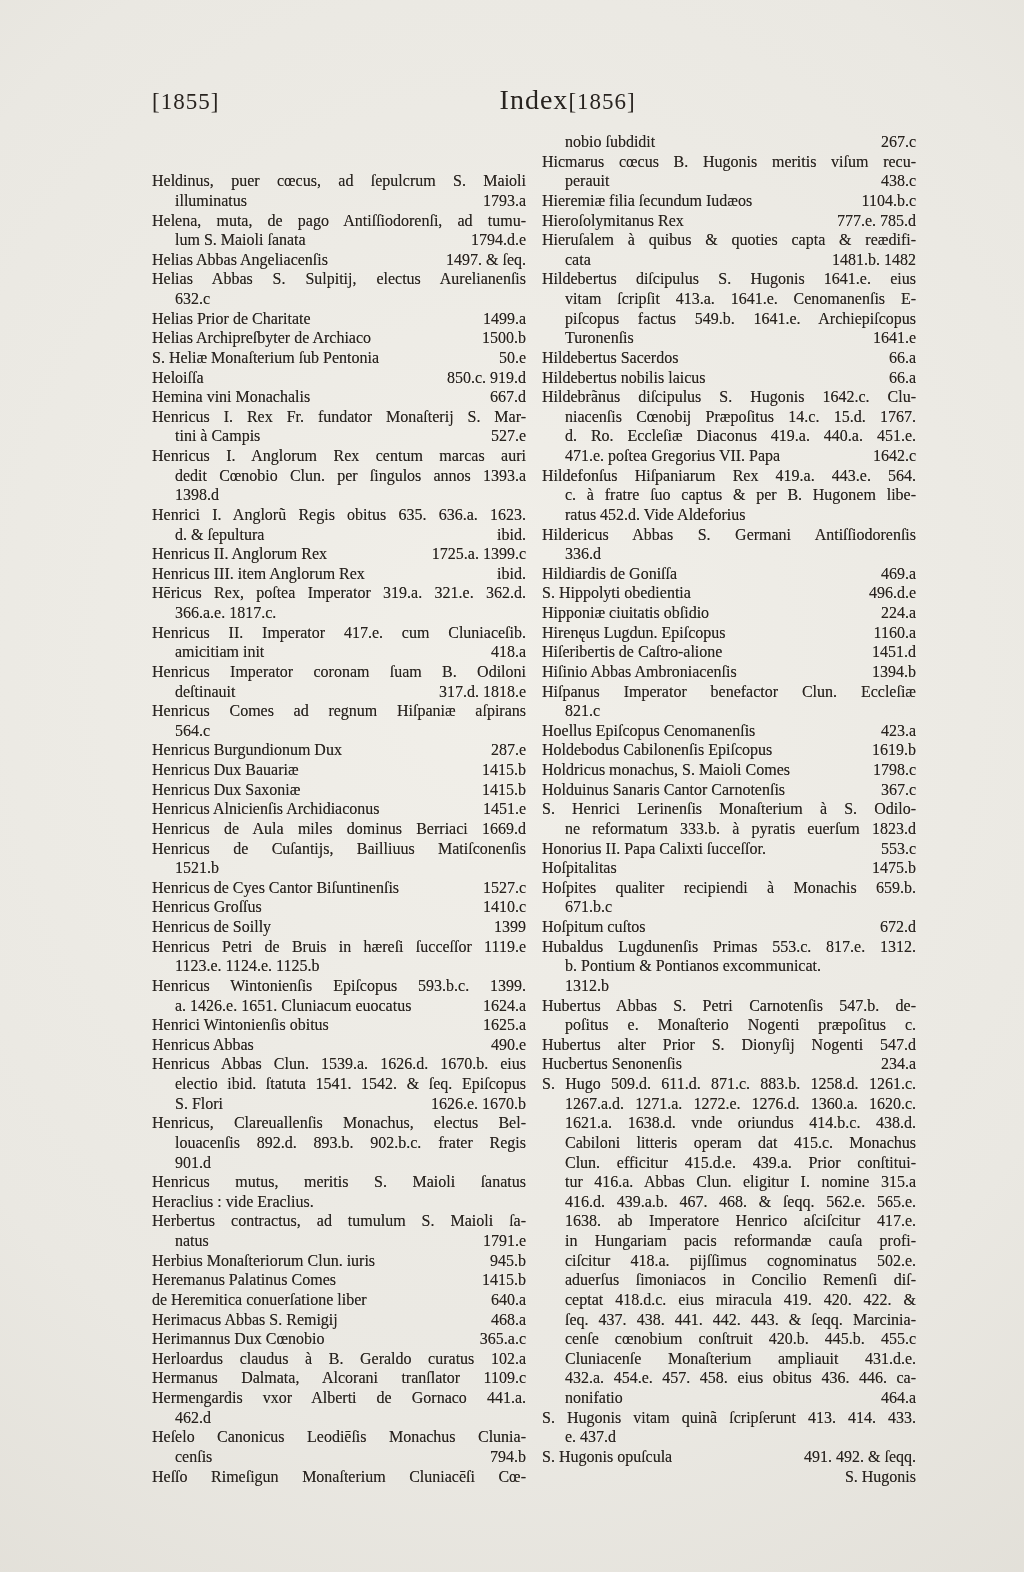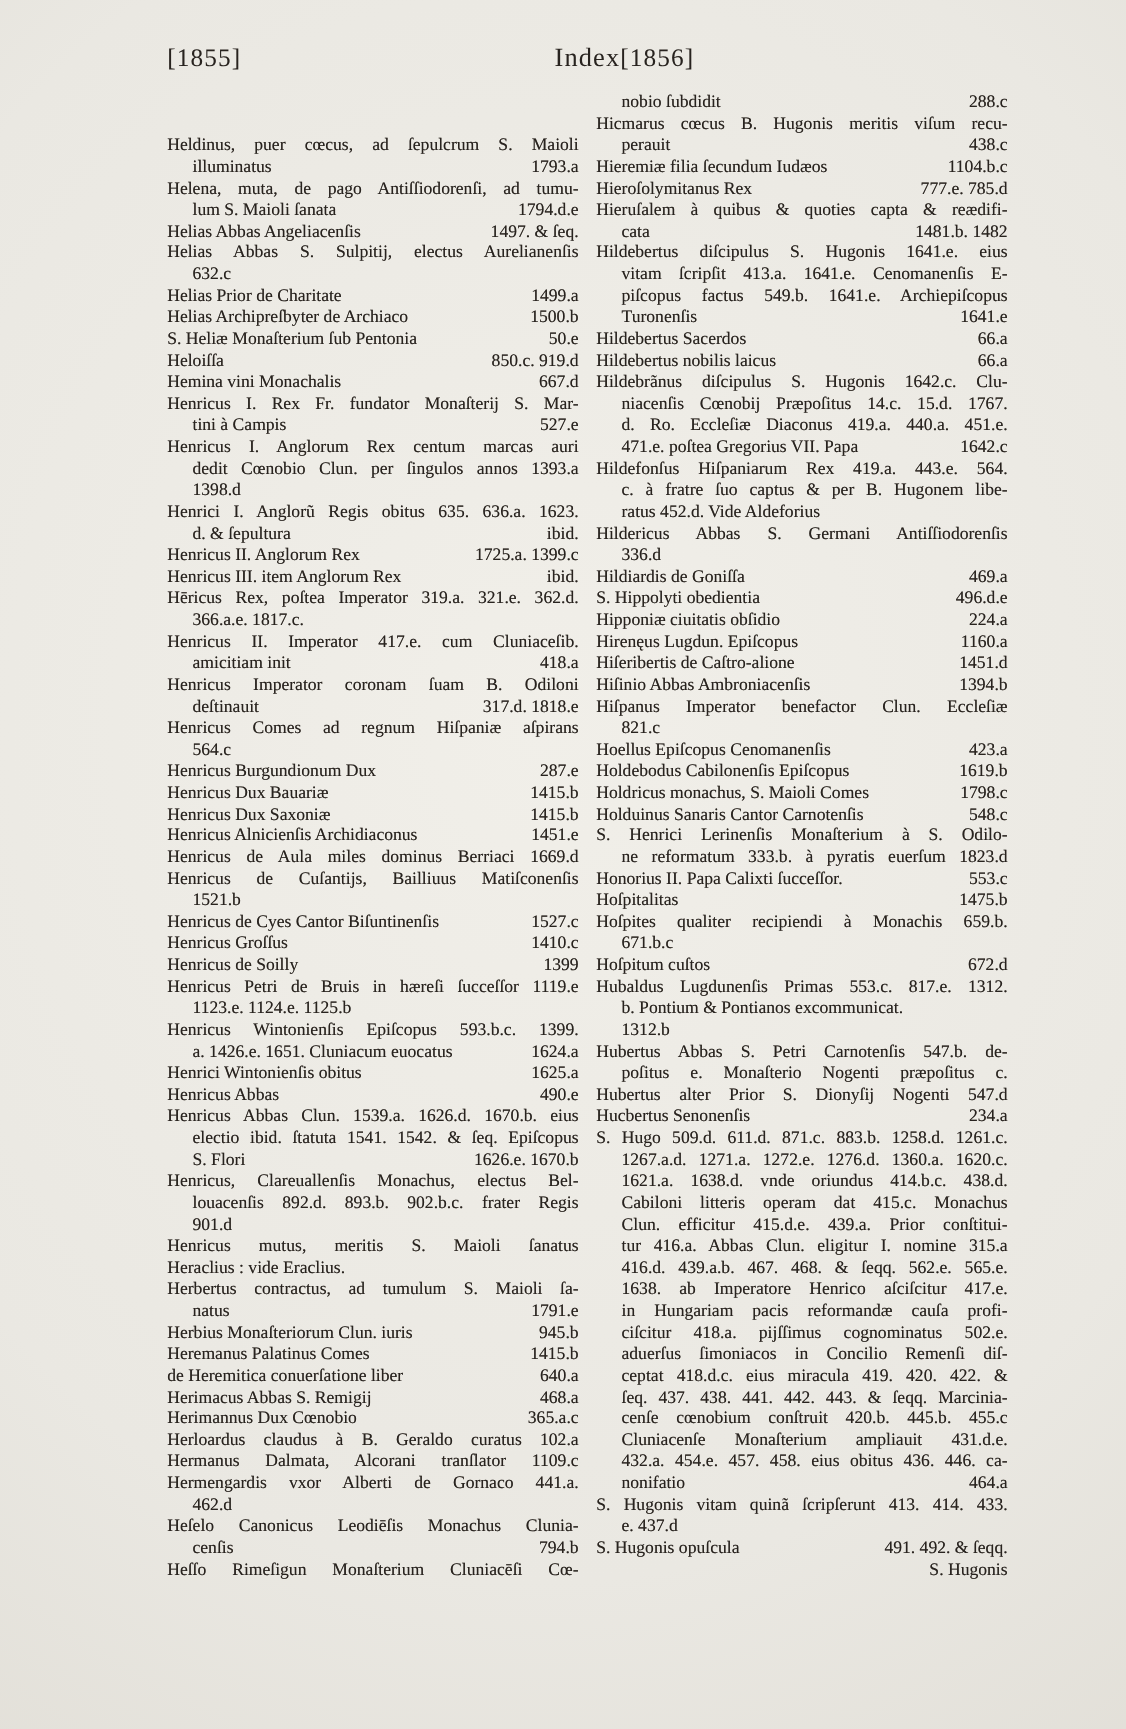--- a/index.html
+++ b/index.html
@@ -7,34 +7,34 @@
   .page{
     position:relative;
     width:1024px;height:1572px;
     margin:0 auto;
     background:
       radial-gradient(ellipse 120% 90% at 48% 42%, #f1efe9 0%, #eae8e2 55%, #dedbd3 92%, #d6d3ca 100%);
     color:#28231f;
     overflow:hidden;
   }
   .inner{
-    padding:40px 0 0 152px;
+    padding:84px 0 0 152px;
     width:764px;
     font-family:Liberation Serif, serif;
   }
   .hdr{
     display:grid;
     grid-template-columns:1fr auto 1fr;
     align-items:baseline;
     width:764px;
     margin-bottom:16px;
   }
   .folio{font-size:23px;letter-spacing:1px;}
   .folio.right{}
-  .title{font-size:24px;letter-spacing:1px;text-align:left;}
+  .title{font-size:28px;letter-spacing:1px;text-align:left;}
   .cols{
     display:flex;
     gap:16px;
     align-items:flex-end;
   }
   .col{
     width:374px;
     font-size:16px;
     line-height:19.62px;
   }
@@ -290,21 +290,21 @@
             <span class="t">cenſis</span>
             <span class="r">794.b</span>
           </div>
           <div class="ln just">
             <span class="t">Heſſo Rimeſigun Monaſterium Cluniacēſi Cœ-</span>
           </div>
         </div>
       <div class="col" id="col-right">
           <div class="ln ind">
             <span class="t">nobio ſubdidit</span>
-            <span class="r">288.c</span>
+            <span class="r">267.c</span>
           </div>
           <div class="ln just">
             <span class="t">Hicmarus cœcus B. Hugonis meritis viſum recu-</span>
           </div>
           <div class="ln ind">
             <span class="t">perauit</span>
             <span class="r">438.c</span>
           </div>
           <div class="ln">
             <span class="t">Hieremiæ filia ſecundum Iudæos</span>
@@ -407,21 +407,21 @@
           <div class="ln">
             <span class="t">Holdebodus Cabilonenſis Epiſcopus</span>
             <span class="r">1619.b</span>
           </div>
           <div class="ln">
             <span class="t">Holdricus monachus, S. Maioli Comes</span>
             <span class="r">1798.c</span>
           </div>
           <div class="ln">
             <span class="t">Holduinus Sanaris Cantor Carnotenſis</span>
-            <span class="r">548.c</span>
+            <span class="r">367.c</span>
           </div>
           <div class="ln just">
             <span class="t">S. Henrici Lerinenſis Monaſterium à S. Odilo-</span>
           </div>
           <div class="ln ind just">
             <span class="t">ne reformatum 333.b. à pyratis euerſum 1823.d</span>
           </div>
           <div class="ln">
             <span class="t">Honorius II. Papa Calixti ſucceſſor.</span>
             <span class="r">553.c</span>

